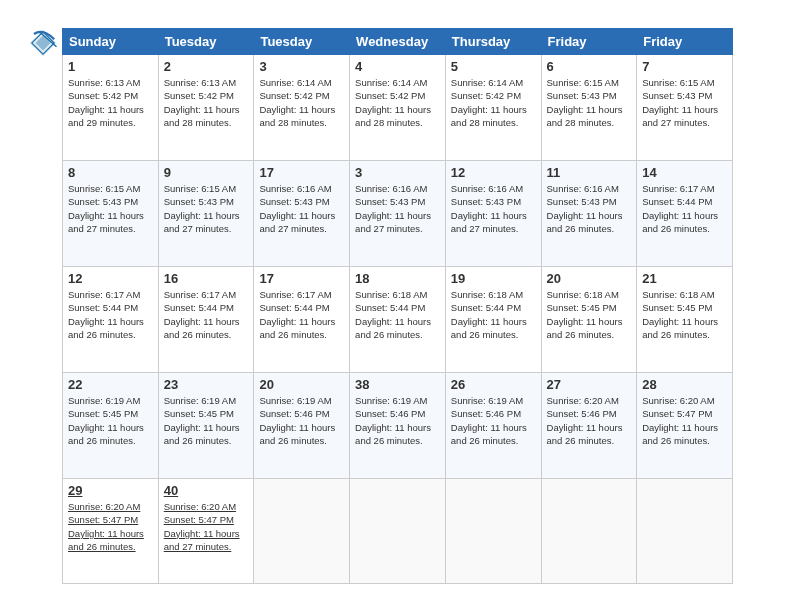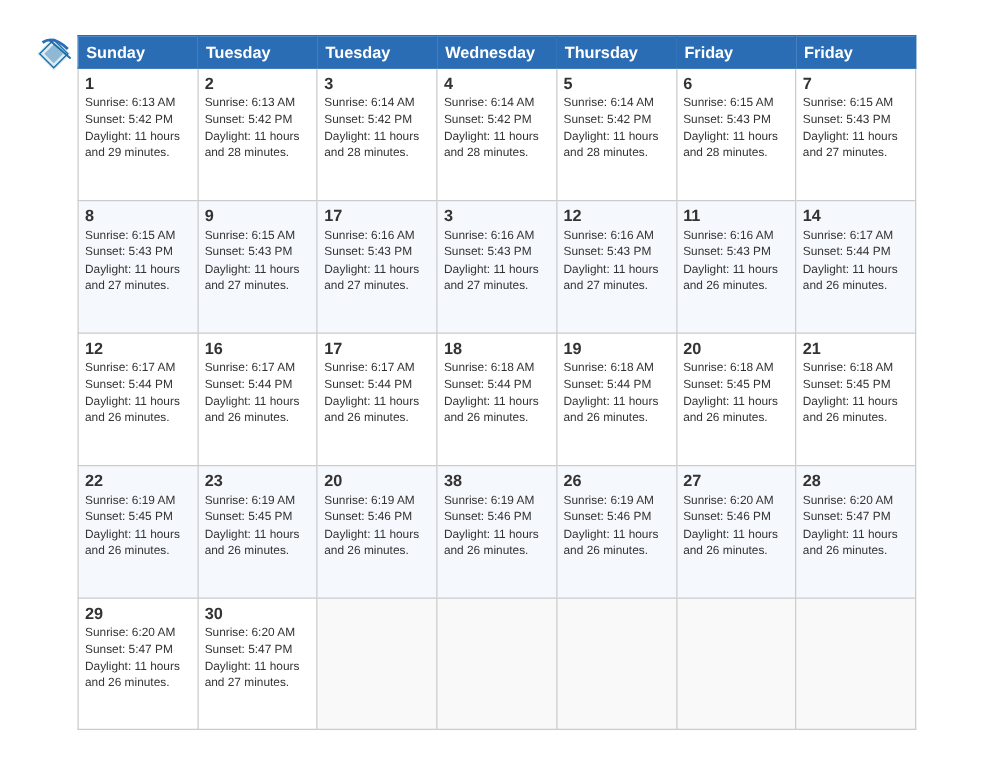--- a/index.html
+++ b/index.html
@@ -98,20 +98,21 @@
       color: #333;
     }
     td.empty {
       background: #f9f9f9;
     }
     .calendar tr td {
       height: 80px;
     }
     .calendar tr:last-child td {
       height: 70px;
+      text-decoration: underline;
     }
   </style>
 </head>
 <body>
 
 <div class="page">
   <div class="header">
     <div class="logo">
       <svg class="logo-icon" viewBox="0 0 40 40">
         <polygon points="20,2 38,20 20,38 2,20" fill="#1a6fa8" opacity="0.15"></polygon>
@@ -263,21 +264,21 @@
             <span class="day-num">28</span>
             <div class="day-info">Sunrise: 6:20 AM<br>Sunset: 5:47 PM<br>Daylight: 11 hours and 26 minutes.</div>
           </td>
         </tr>
         <tr>
           <td>
             <span class="day-num">29</span>
             <div class="day-info">Sunrise: 6:20 AM<br>Sunset: 5:47 PM<br>Daylight: 11 hours and 26 minutes.</div>
           </td>
           <td>
-            <span class="day-num">30</span>
+            <span class="day-num">40</span>
             <div class="day-info">Sunrise: 6:20 AM<br>Sunset: 5:47 PM<br>Daylight: 11 hours and 27 minutes.</div>
           </td>
           <td class="empty"></td>
           <td class="empty"></td>
           <td class="empty"></td>
           <td class="empty"></td>
           <td class="empty"></td>
         </tr>
       </tbody>
   </table>

